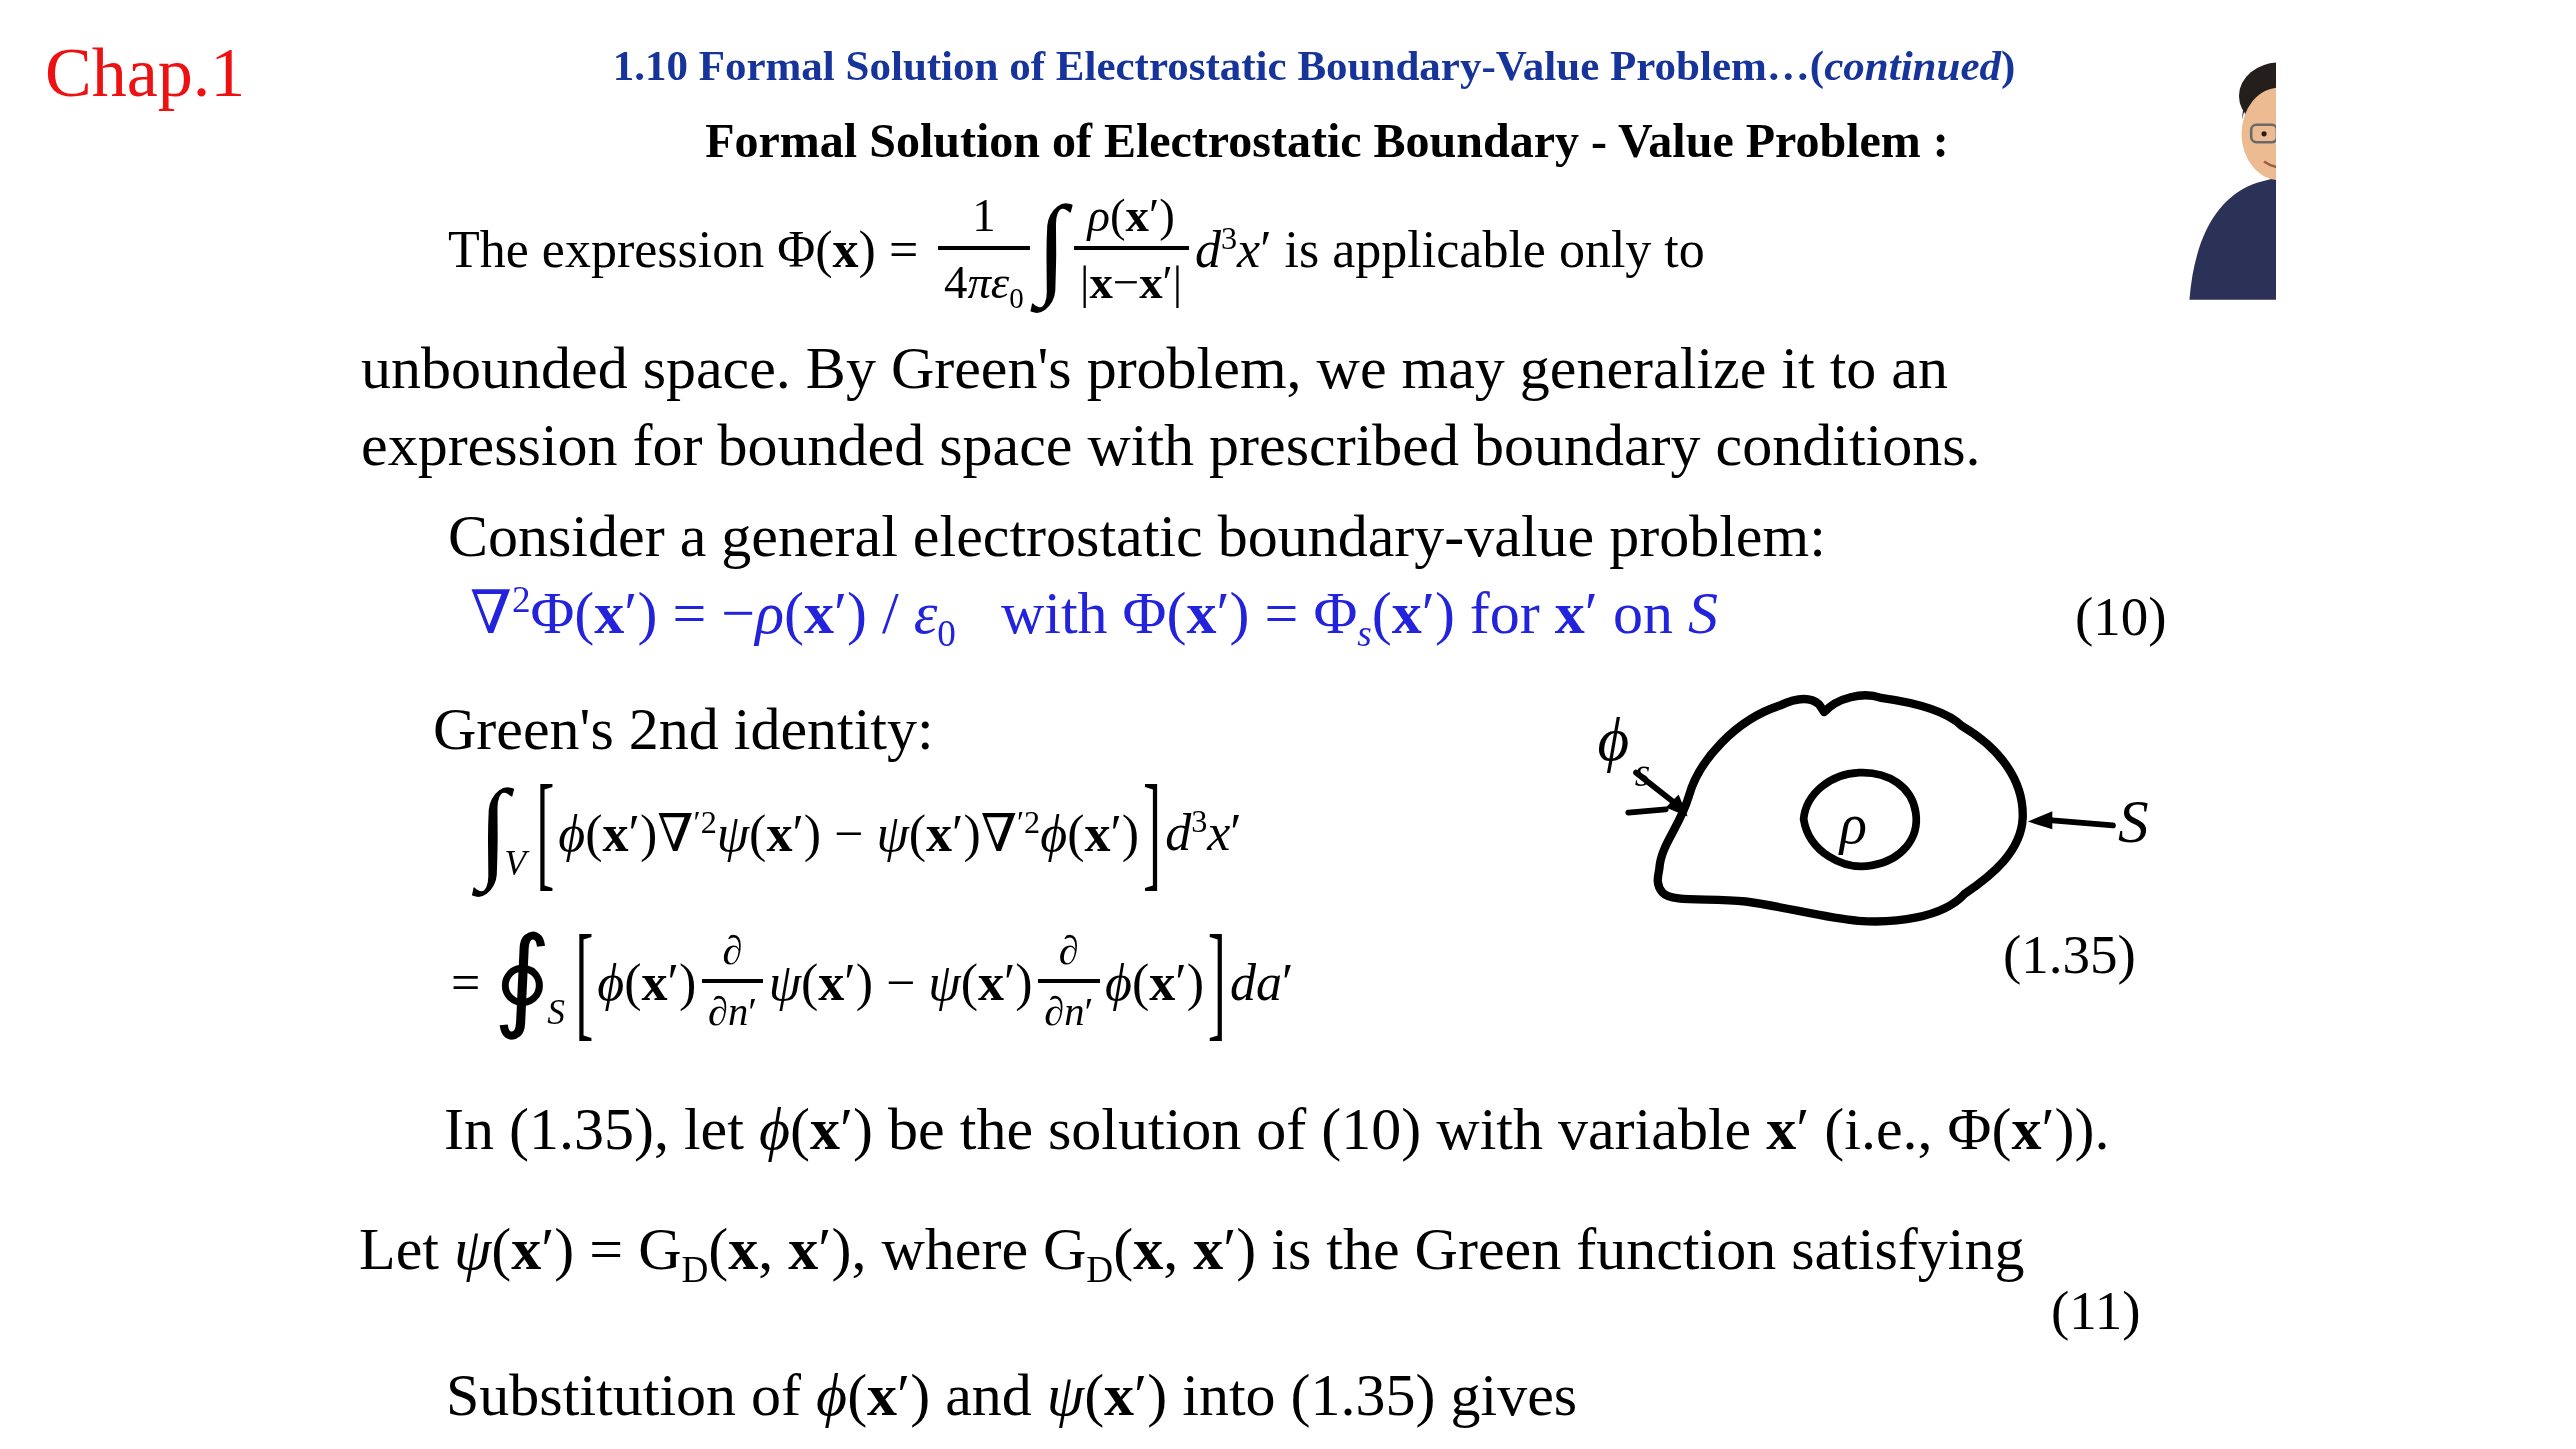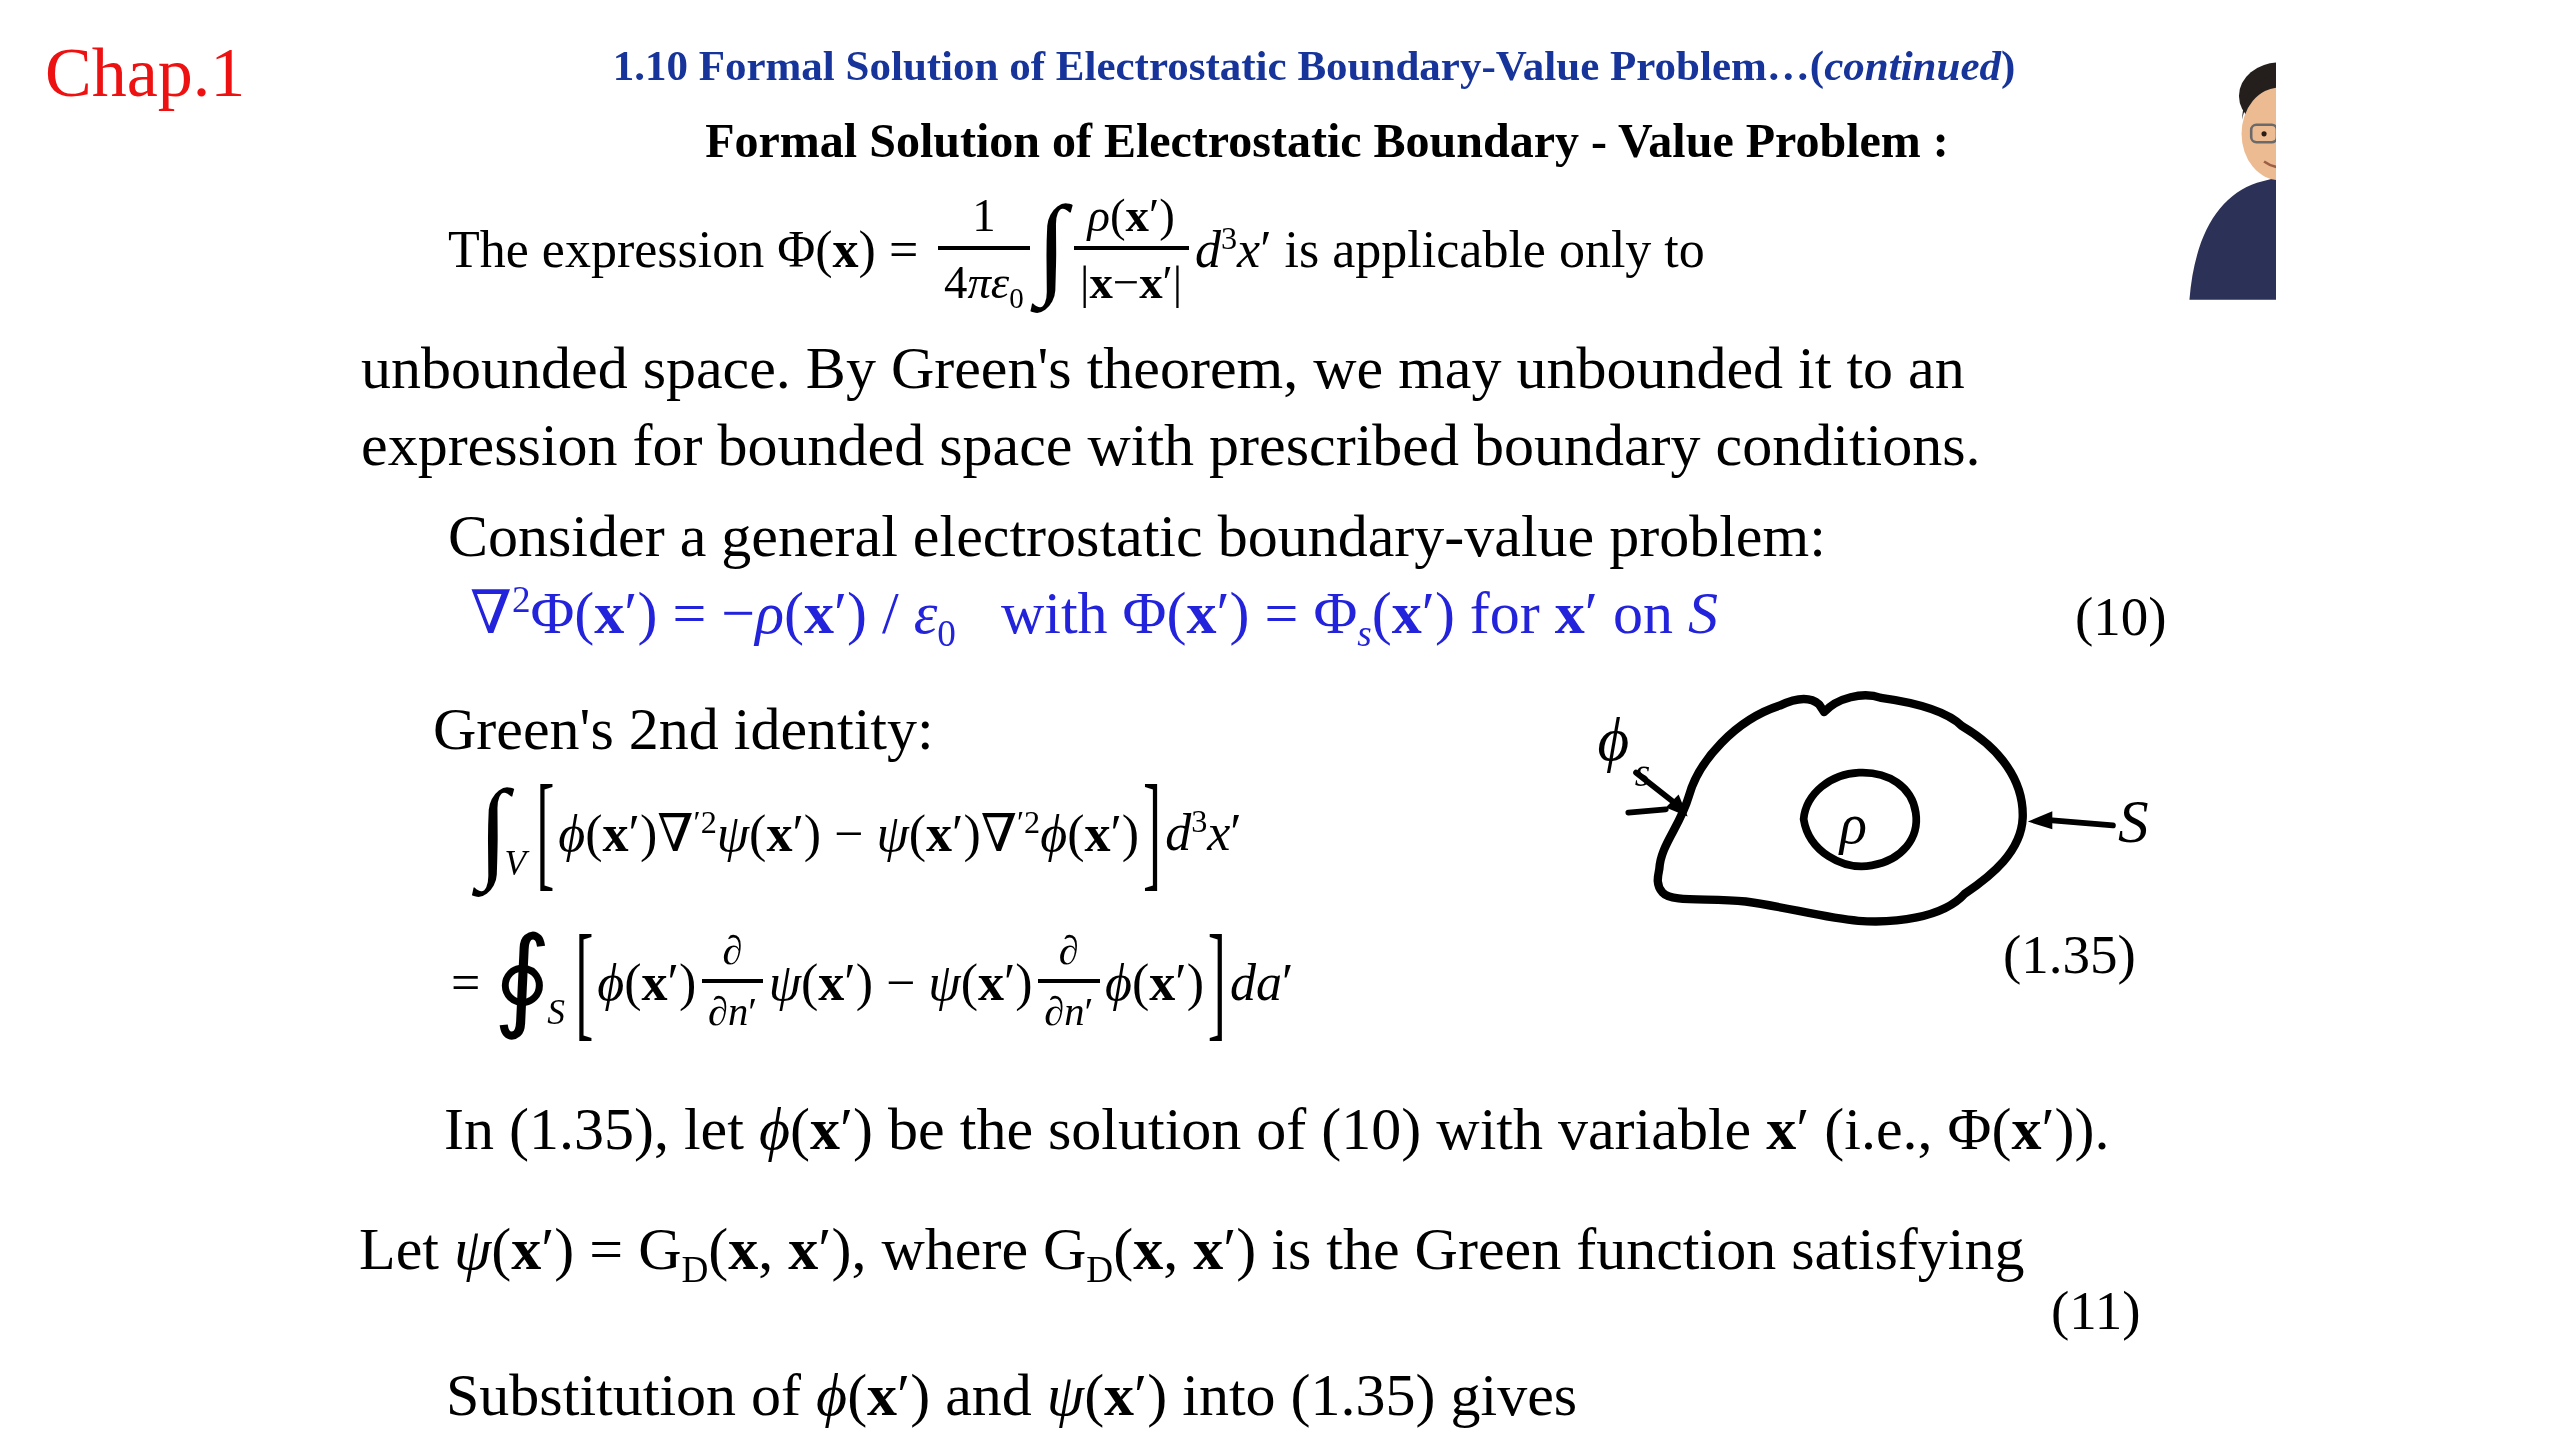--- a/index.html
+++ b/index.html
@@ -43,21 +43,21 @@
 <div id="slide">
 
   <div class="abs red" style="left:45px;top:33px;font-size:70px;">Chap.1</div>
 
   <div class="abs navy bold center" style="left:26px;top:41px;width:2576px;font-size:43px;">1.10 Formal Solution of Electrostatic Boundary-Value Problem…(<i>continued</i>)</div>
 
   <div class="abs bold center" style="left:0;top:113px;width:2576px;font-size:48px;padding-left:39px;">Formal Solution of Electrostatic Boundary - Value Problem :</div>
 
   <div class="abs row" style="left:448px;top:175px;height:148px;"><span class="mid">The expression Φ(<b>x</b>) = </span><span class="frac"><span class="num">1</span><span class="den">4<i>πε</i><sub>0</sub></span></span><span class="bigop">∫</span><span class="frac"><span class="num"><i>ρ</i>(<b>x</b>′)</span><span class="den">|<b>x</b>−<b>x</b>′|</span></span><span class="mid"><i>d</i><sup>3</sup><i>x</i>′ is applicable only to</span></div>
 
-  <div class="abs body-text" style="left:361px;top:333px;">unbounded space. By Green's theorem, we may unbounded it to an</div>
+  <div class="abs body-text" style="left:361px;top:333px;">unbounded space. By Green's problem, we may generalize it to an</div>
 
   <div class="abs body-text" style="left:361px;top:410px;">expression for bounded space with prescribed boundary conditions.</div>
 
   <div class="abs body-text" style="left:448px;top:501px;">Consider a general electrostatic boundary-value problem:</div>
 
   <div class="abs body-text blue" style="left:470px;top:578px;">∇<sup>2</sup>Φ(<b>x</b>′) = −<i>ρ</i>(<b>x</b>′) / <i>ε</i><sub>0</sub>&nbsp;&nbsp; with Φ(<b>x</b>′) = Φ<sub><i>s</i></sub>(<b>x</b>′) for <b>x</b>′ on <i>S</i></div>
 
   <div class="abs eqnum" style="left:2075px;top:585px;">(10)</div>
 
   <div class="abs body-text" style="left:433px;top:694px;">Green's 2nd identity:</div>

